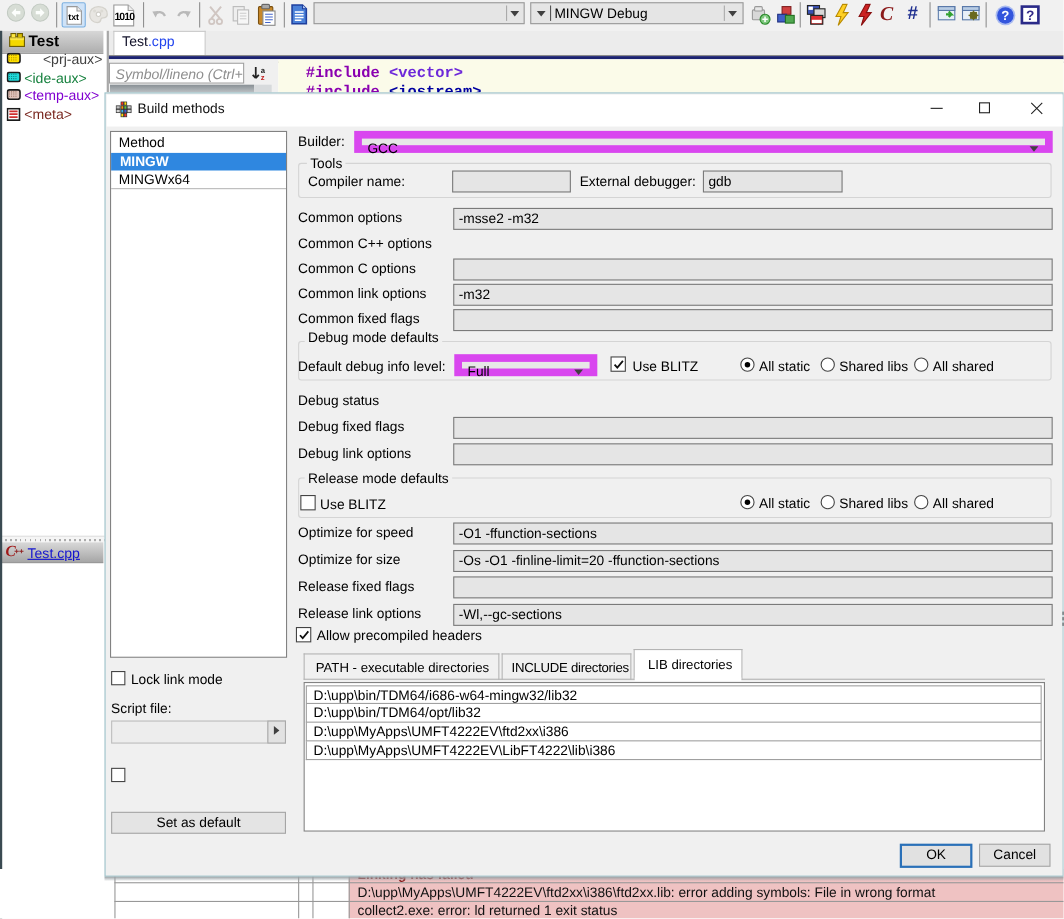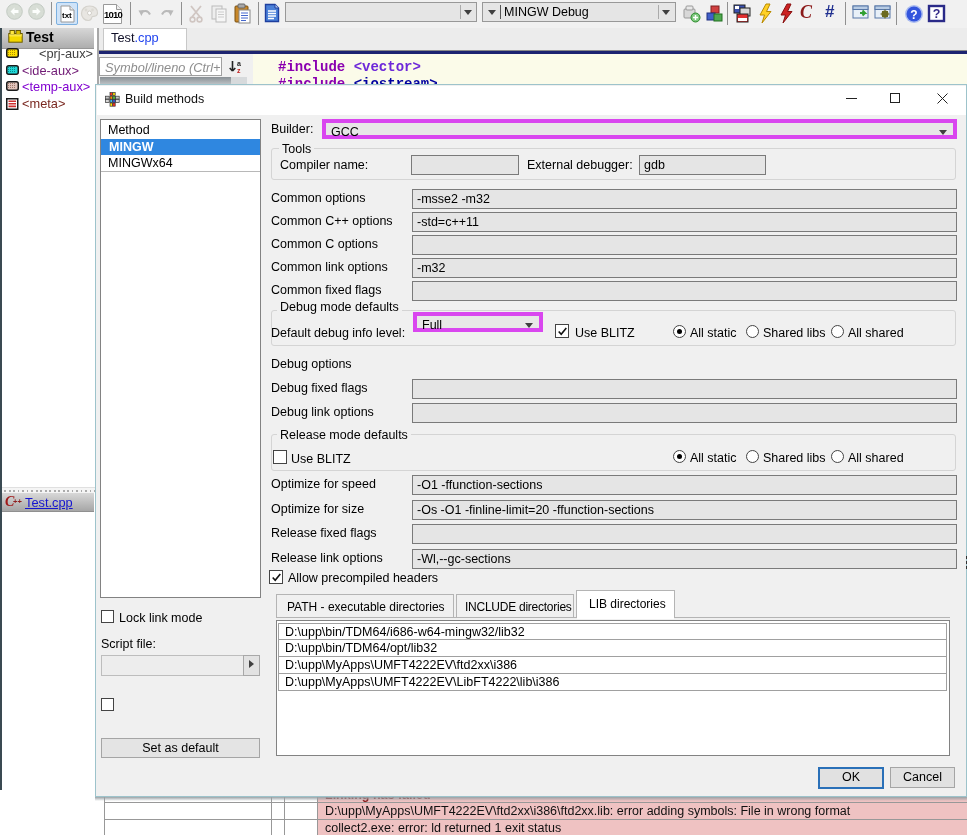--- a/index.html
+++ b/index.html
@@ -3,21 +3,21 @@
 <meta charset="utf-8">
 <style>
 html,body{margin:0;padding:0;}
 #root{position:relative;width:967px;height:835px;background:#fff;overflow:hidden;
   font-family:"Liberation Sans",sans-serif;font-size:12.5px;color:#000;}
 .abs{position:absolute;}
 .lbl{position:absolute;font-size:12.5px;color:#000;white-space:nowrap;}
 .field{position:absolute;background:#e5e5e5;border:1px solid #7a7a7a;font-size:12.5px;
   white-space:nowrap;overflow:hidden;box-sizing:border-box;}
 .field span{position:absolute;left:4px;top:2px;}
-.combo{position:absolute;background:#e7e7e7;border:4px solid #d946ef;box-sizing:border-box;}
+.combo{position:absolute;background:#e7e7e7;border:7px solid #d946ef;box-sizing:border-box;}
 .arr{position:absolute;width:0;height:0;border-left:4px solid transparent;
   border-right:4px solid transparent;border-top:5px solid #404040;}
 .grp{position:absolute;border:1px solid #d4d4d4;border-radius:3px;box-sizing:border-box;}
 .grplbl{position:absolute;background:#f0f0f0;padding:0 3px;font-size:12.5px;white-space:nowrap;}
 .cb{position:absolute;width:13px;height:13px;background:#fff;border:1px solid #444;box-sizing:border-box;}
 .rad{position:absolute;width:13px;height:13px;background:#fff;border:1px solid #444;border-radius:50%;box-sizing:border-box;}
 .raddot{position:absolute;left:3px;top:3px;width:5px;height:5px;border-radius:50%;background:#000;}
 .hline{position:absolute;height:1px;background:#909090;}
 </style>
 </head>
@@ -188,21 +188,21 @@
 <div class="abs" id="treeitems" style="left:0;top:45px;width:96px;height:75px;font-size:12.8px;">
   <svg style="position:absolute;left:6px;top:3px;" width="13" height="10">
         <rect x="0.75" y="0.75" width="11.5" height="8.5" rx="2" fill="#ffe000" stroke="#1a1a1a" stroke-width="1.5"></rect>
         <path d="M2 2.5h8M2 4.5h8M2 6.5h8" stroke="#b09000" stroke-width="1" stroke-dasharray="1 1"></path>
       </svg>
   <span style="position:absolute;left:39px;top:1px;color:#404040;">&lt;prj-aux&gt;</span>
   <svg style="position:absolute;left:6px;top:19.5px;" width="13" height="10">
         <rect x="0.75" y="0.75" width="11.5" height="8.5" rx="2" fill="#20d8d8" stroke="#1a1a1a" stroke-width="1.5"></rect>
         <path d="M2 2.5h8M2 4.5h8M2 6.5h8" stroke="#0a8888" stroke-width="1" stroke-dasharray="1 1"></path>
       </svg>
-  <span style="position:absolute;left:22px;top:17.5px;color:#701a75;">&lt;ide-aux&gt;</span>
+  <span style="position:absolute;left:22px;top:17.5px;color:#15803d;">&lt;ide-aux&gt;</span>
   <svg style="position:absolute;left:6px;top:36px;" width="13" height="10">
         <rect x="0.75" y="0.75" width="11.5" height="8.5" rx="2" fill="#e0c4bc" stroke="#1a1a1a" stroke-width="1.5"></rect>
         <path d="M2 2.5h8M2 4.5h8M2 6.5h8" stroke="#a07868" stroke-width="1" stroke-dasharray="1 1"></path>
       </svg>
   <span style="position:absolute;left:22px;top:34px;color:#8000d0;">&lt;temp-aux&gt;</span>
   <svg style="position:absolute;left:6px;top:52.5px;" width="13" height="12">
         <rect x="0.75" y="0.75" width="11" height="10.5" fill="#fff" stroke="#1a1a1a" stroke-width="1.5"></rect>
         <path d="M2.5 3.2h7.5M2.5 5.8h7.5M2.5 8.4h7.5" stroke="#d03030" stroke-width="1.6"></path>
       </svg>
   <span style="position:absolute;left:22px;top:50.5px;color:#7a2820;">&lt;meta&gt;</span>
@@ -275,54 +275,51 @@
 <div class="lbl" style="left:527px;top:158px;">External debugger:</div>
 <div class="field" style="left:639px;top:155px;width:127px;height:20px;">
       <span>gdb</span>
     </div>
 
 <div class="lbl" style="left:271px;top:191px;">Common options</div>
 <div class="field" style="left:412px;top:189px;width:545px;height:20px;">
       <span>-msse2 -m32</span>
     </div>
 <div class="lbl" style="left:271px;top:214px;">Common C++ options</div>
-<div class="field" style="left:412px;top:212px;width:545px;height:20px;">
-      <span>-std=c++11</span>
-    </div>
 <div class="lbl" style="left:271px;top:237px;">Common C options</div>
 <div class="field" style="left:412px;top:235px;width:545px;height:20px;"></div>
 <div class="lbl" style="left:271px;top:260px;">Common link options</div>
 <div class="field" style="left:412px;top:258px;width:545px;height:20px;">
       <span>-m32</span>
     </div>
 <div class="lbl" style="left:271px;top:283px;">Common fixed flags</div>
 <div class="field" style="left:412px;top:281px;width:545px;height:20px;"></div>
 
 <div class="grp" style="left:271px;top:310px;width:685px;height:36px;"></div>
 <div class="grplbl" style="left:277px;top:300px;">Debug mode defaults</div>
 <div class="lbl" style="left:271px;top:326px;">Default debug info level:</div>
-<div class="combo" style="left:413px;top:312px;width:130px;height:20px;">
+<div class="combo" style="left:413px;top:322px;width:130px;height:20px;">
       <span style="position:absolute;left:5px;top:2px;">Full</span>
       <span class="arr" style="right:6px;top:7px;"></span>
     </div>
 <div class="cb" style="left:555px;top:324px;width:14px;height:14px;"></div>
 <svg class="abs" style="left:556px;top:325px;" width="13" height="13" viewBox="0 0 12 12">
       <path d="M2.5 6 L4.8 8.5 L9.5 2.8" stroke="#111" stroke-width="1.5" fill="none"></path>
     </svg>
 <div class="lbl" style="left:575px;top:326px;">Use BLITZ</div>
 <div class="rad" style="left:673px;top:325px;">
       <span class="raddot"></span>
     </div>
 <div class="lbl" style="left:690px;top:326px;">All static</div>
 <div class="rad" style="left:746px;top:325px;"></div>
 <div class="lbl" style="left:763px;top:326px;">Shared libs</div>
 <div class="rad" style="left:831px;top:325px;"></div>
 <div class="lbl" style="left:848px;top:326px;">All shared</div>
 
-<div class="lbl" style="left:271px;top:357px;">Debug options</div>
+<div class="lbl" style="left:271px;top:357px;">Debug status</div>
 <div class="lbl" style="left:271px;top:381px;">Debug fixed flags</div>
 <div class="field" style="left:412px;top:379px;width:545px;height:20px;"></div>
 <div class="lbl" style="left:271px;top:405px;">Debug link options</div>
 <div class="field" style="left:412px;top:403px;width:545px;height:20px;"></div>
 
 <div class="grp" style="left:271px;top:434px;width:685px;height:37px;"></div>
 <div class="grplbl" style="left:277px;top:428px;">Release mode defaults</div>
 <div class="cb" style="left:273px;top:450px;width:14px;height:14px;"></div>
 <div class="lbl" style="left:291px;top:452px;">Use BLITZ</div>
 <div class="rad" style="left:673px;top:450px;">

